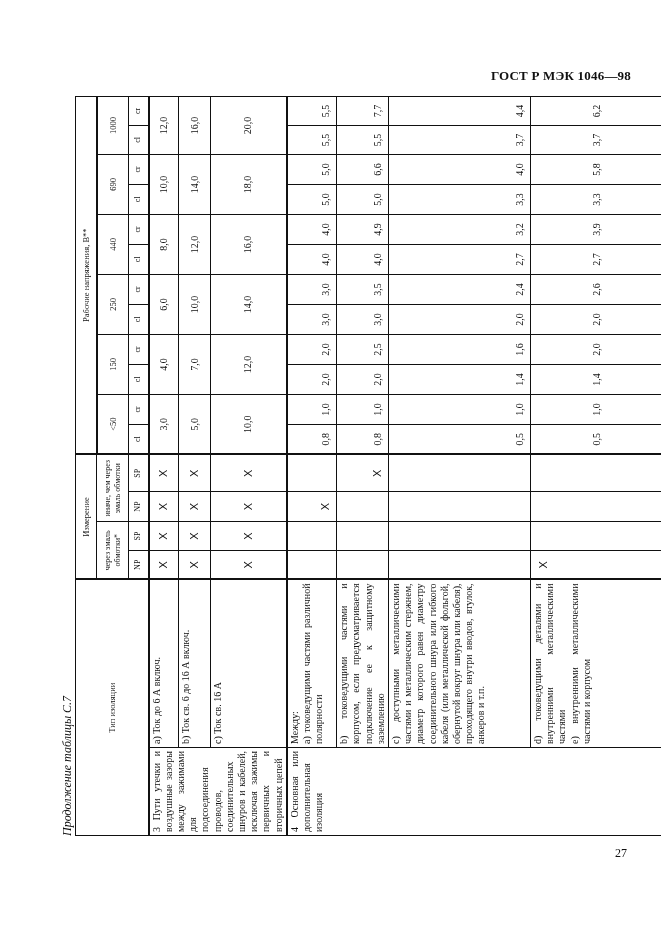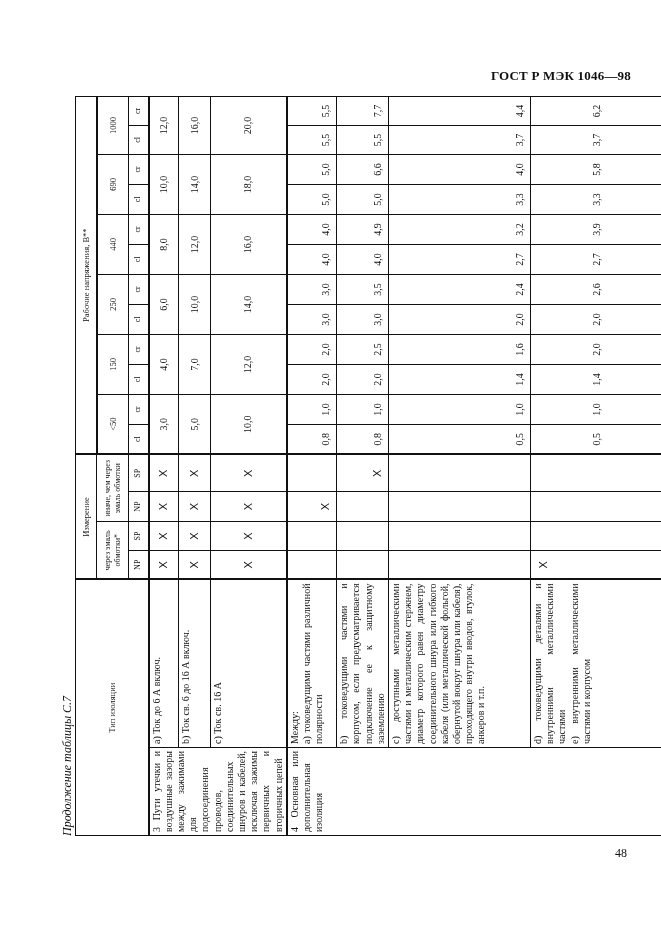--- a/index.html
+++ b/index.html
@@ -206,13 +206,13 @@
     <td class="val" style="vertical-align:top;padding-top:60px">3,9</td>
     <td class="val" style="vertical-align:top;padding-top:60px">3,3</td>
     <td class="val" style="vertical-align:top;padding-top:60px">5,8</td>
     <td class="val" style="vertical-align:top;padding-top:60px">3,7</td>
     <td class="val" style="vertical-align:top;padding-top:60px">6,2</td>
   </tr>
 </tbody>
     </table>
 </div>
 
-<div class="page-number">48</div>
+<div class="page-number">27</div>
 
 </body></html>

